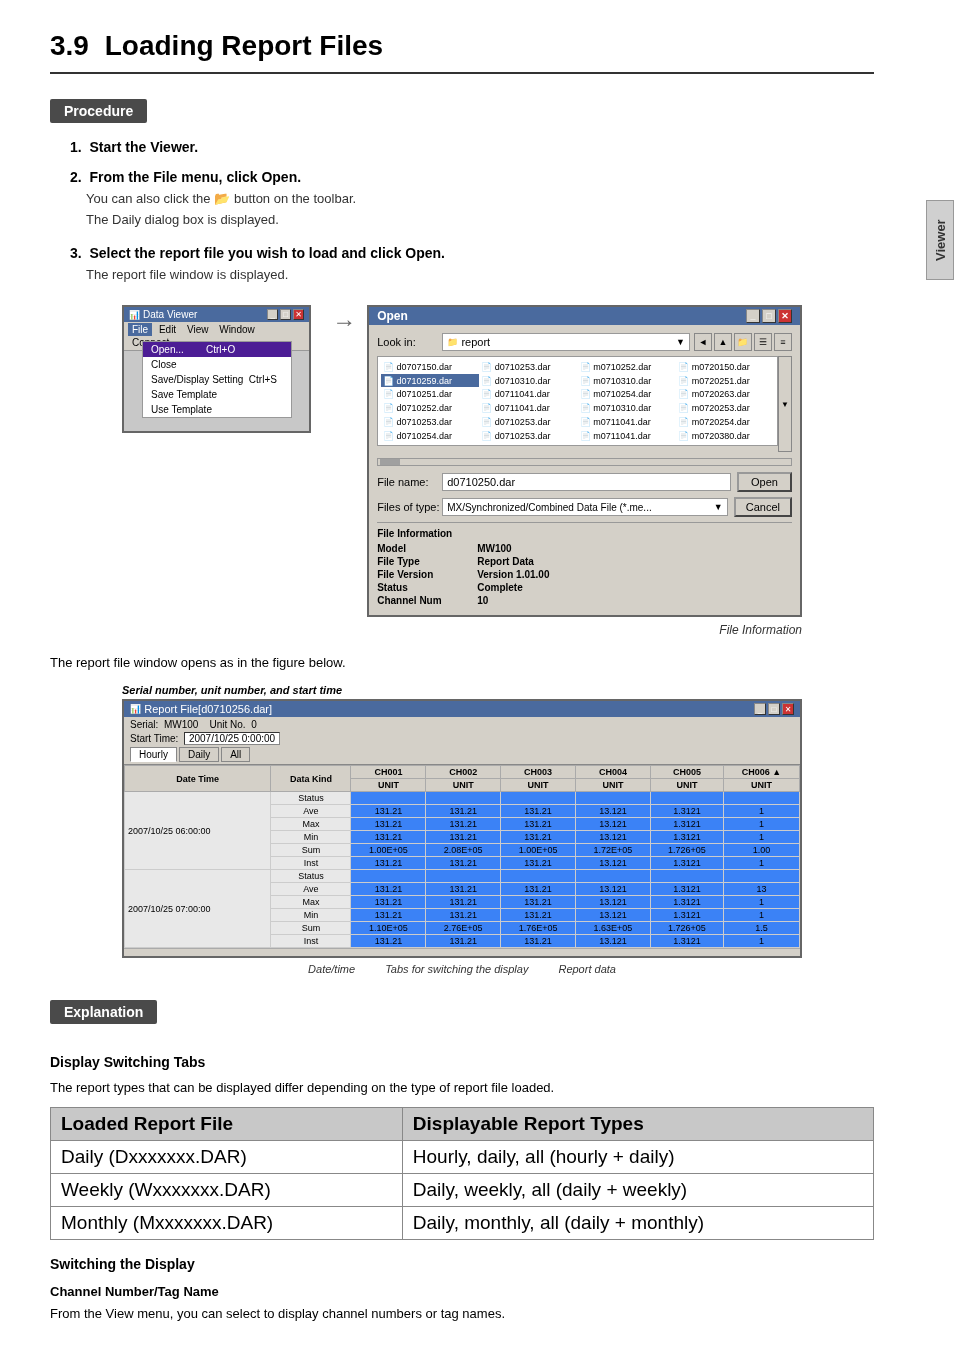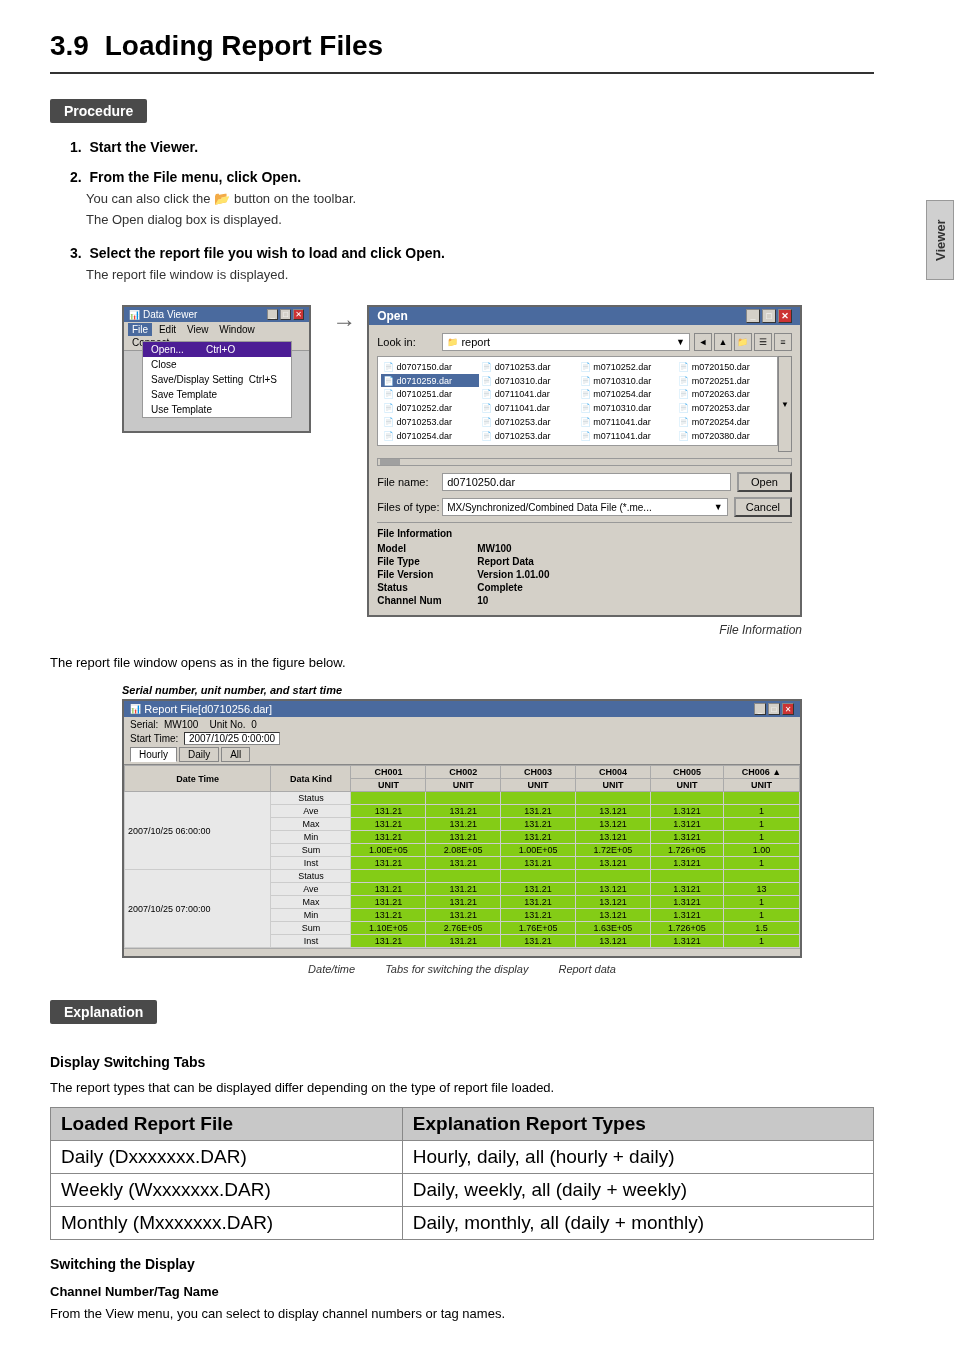--- a/index.html
+++ b/index.html
@@ -349,21 +349,21 @@
     .rw-tab.active {
       background: #fff;
       border-bottom: 1px solid #fff;
     }
 
     
     .report-table {
       width: 100%;
       border-collapse: collapse;
       font-size: 9px;
-      background: #84cc16;
+      background: #3b82f6;
     }
 
     .report-table th {
       background: #d4d0c8;
       border: 1px solid #aaa;
       padding: 1px 3px;
       text-align: center;
       font-size: 9px;
     }
 
@@ -487,21 +487,21 @@
   </div>
 
   
   <div class="procedure-steps">
     <div class="step">
       <div class="step-num"><span>1.</span>&nbsp;&nbsp;<span>Start the Viewer.</span></div>
     </div>
     <div class="step">
       <div class="step-num"><span>2.</span>&nbsp;&nbsp;From the <strong>File</strong> menu, click <strong>Open</strong>.</div>
       <div class="step-sub">You can also click the 📂 button on the toolbar.</div>
-      <div class="step-sub">The Open dialog box is displayed.</div>
+      <div class="step-sub">The Daily dialog box is displayed.</div>
     </div>
     <div class="step">
       <div class="step-num"><span>3.</span>&nbsp;&nbsp;Select the report file you wish to load and click <strong>Open</strong>.</div>
       <div class="step-sub">The report file window is displayed.</div>
     </div>
   </div>
 
   
   <div style="position:relative; width:680px; margin: 0 auto 6px auto; display:flex; align-items:flex-start; gap:6px;">
 
@@ -834,21 +834,21 @@
       <span>Explanation</span>
     </div>
 
     <div class="subsection-title">Display Switching Tabs</div>
     <p class="body-text">The report types that can be displayed differ depending on the type of report file loaded.</p>
 
     <table class="report-types-table">
       <thead>
         <tr>
           <th>Loaded Report File</th>
-          <th>Explanation Report Types</th>
+          <th>Displayable Report Types</th>
         </tr>
       </thead>
       <tbody>
         <tr>
           <td>Daily (Dxxxxxxx.DAR)</td>
           <td>Hourly, daily, all (hourly + daily)</td>
         </tr>
         <tr>
           <td>Weekly (Wxxxxxxx.DAR)</td>
           <td>Daily, weekly, all (daily + weekly)</td>

